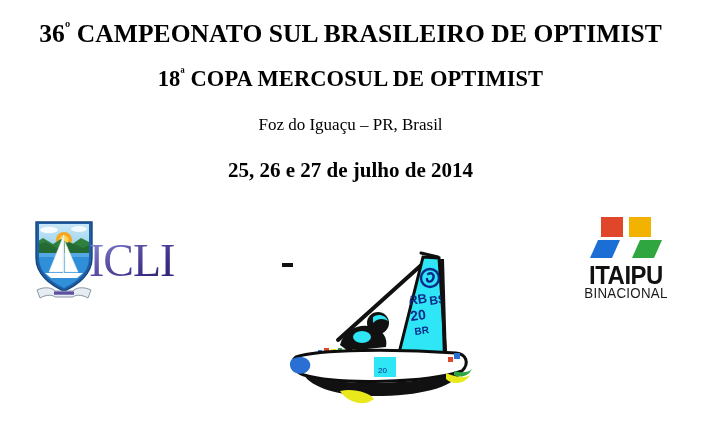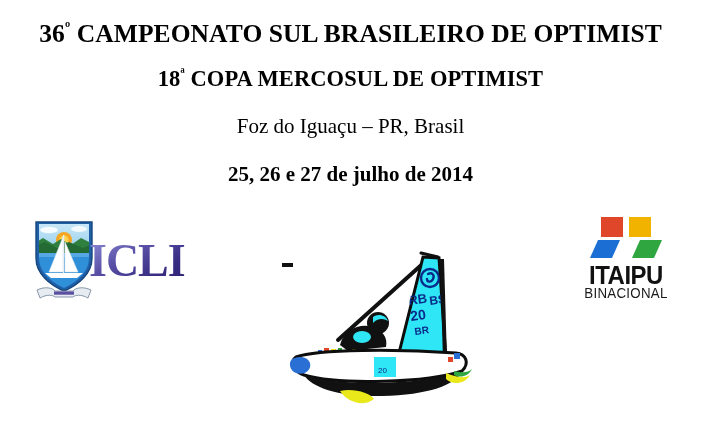--- a/index.html
+++ b/index.html
@@ -34,21 +34,21 @@
   }
   .title-line-2 {
     font-size: 22.5px;
     font-weight: bold;
     letter-spacing: 0.1px;
     line-height: 1;
     margin-top: 21px;
     white-space: nowrap;
   }
   .subtitle-line {
-    font-size: 21px;
+    font-size: 17px;
     font-weight: normal;
     line-height: 1;
     margin-top: 26px;
     white-space: nowrap;
   }
   .date-line {
     font-size: 21px;
     font-weight: bold;
     line-height: 1;
     margin-top: 27px;
@@ -83,21 +83,21 @@
     top: 0;
     width: 62px;
     height: 82px;
   }
   .icli-word {
     position: absolute;
     left: 56px;
     top: 18px;
     font-family: "Liberation Serif", "DejaVu Serif", serif;
     font-size: 46px;
-    font-weight: bold;
+    font-weight: normal;
     letter-spacing: -1px;
     line-height: 1;
     background: linear-gradient(150deg, #8f8fd8 0%, #5b52a8 38%, #3b2f86 70%, #2a2070 100%);
     -webkit-background-clip: text;
     background-clip: text;
     color: transparent;
     -webkit-text-fill-color: transparent;
   }
 
   

